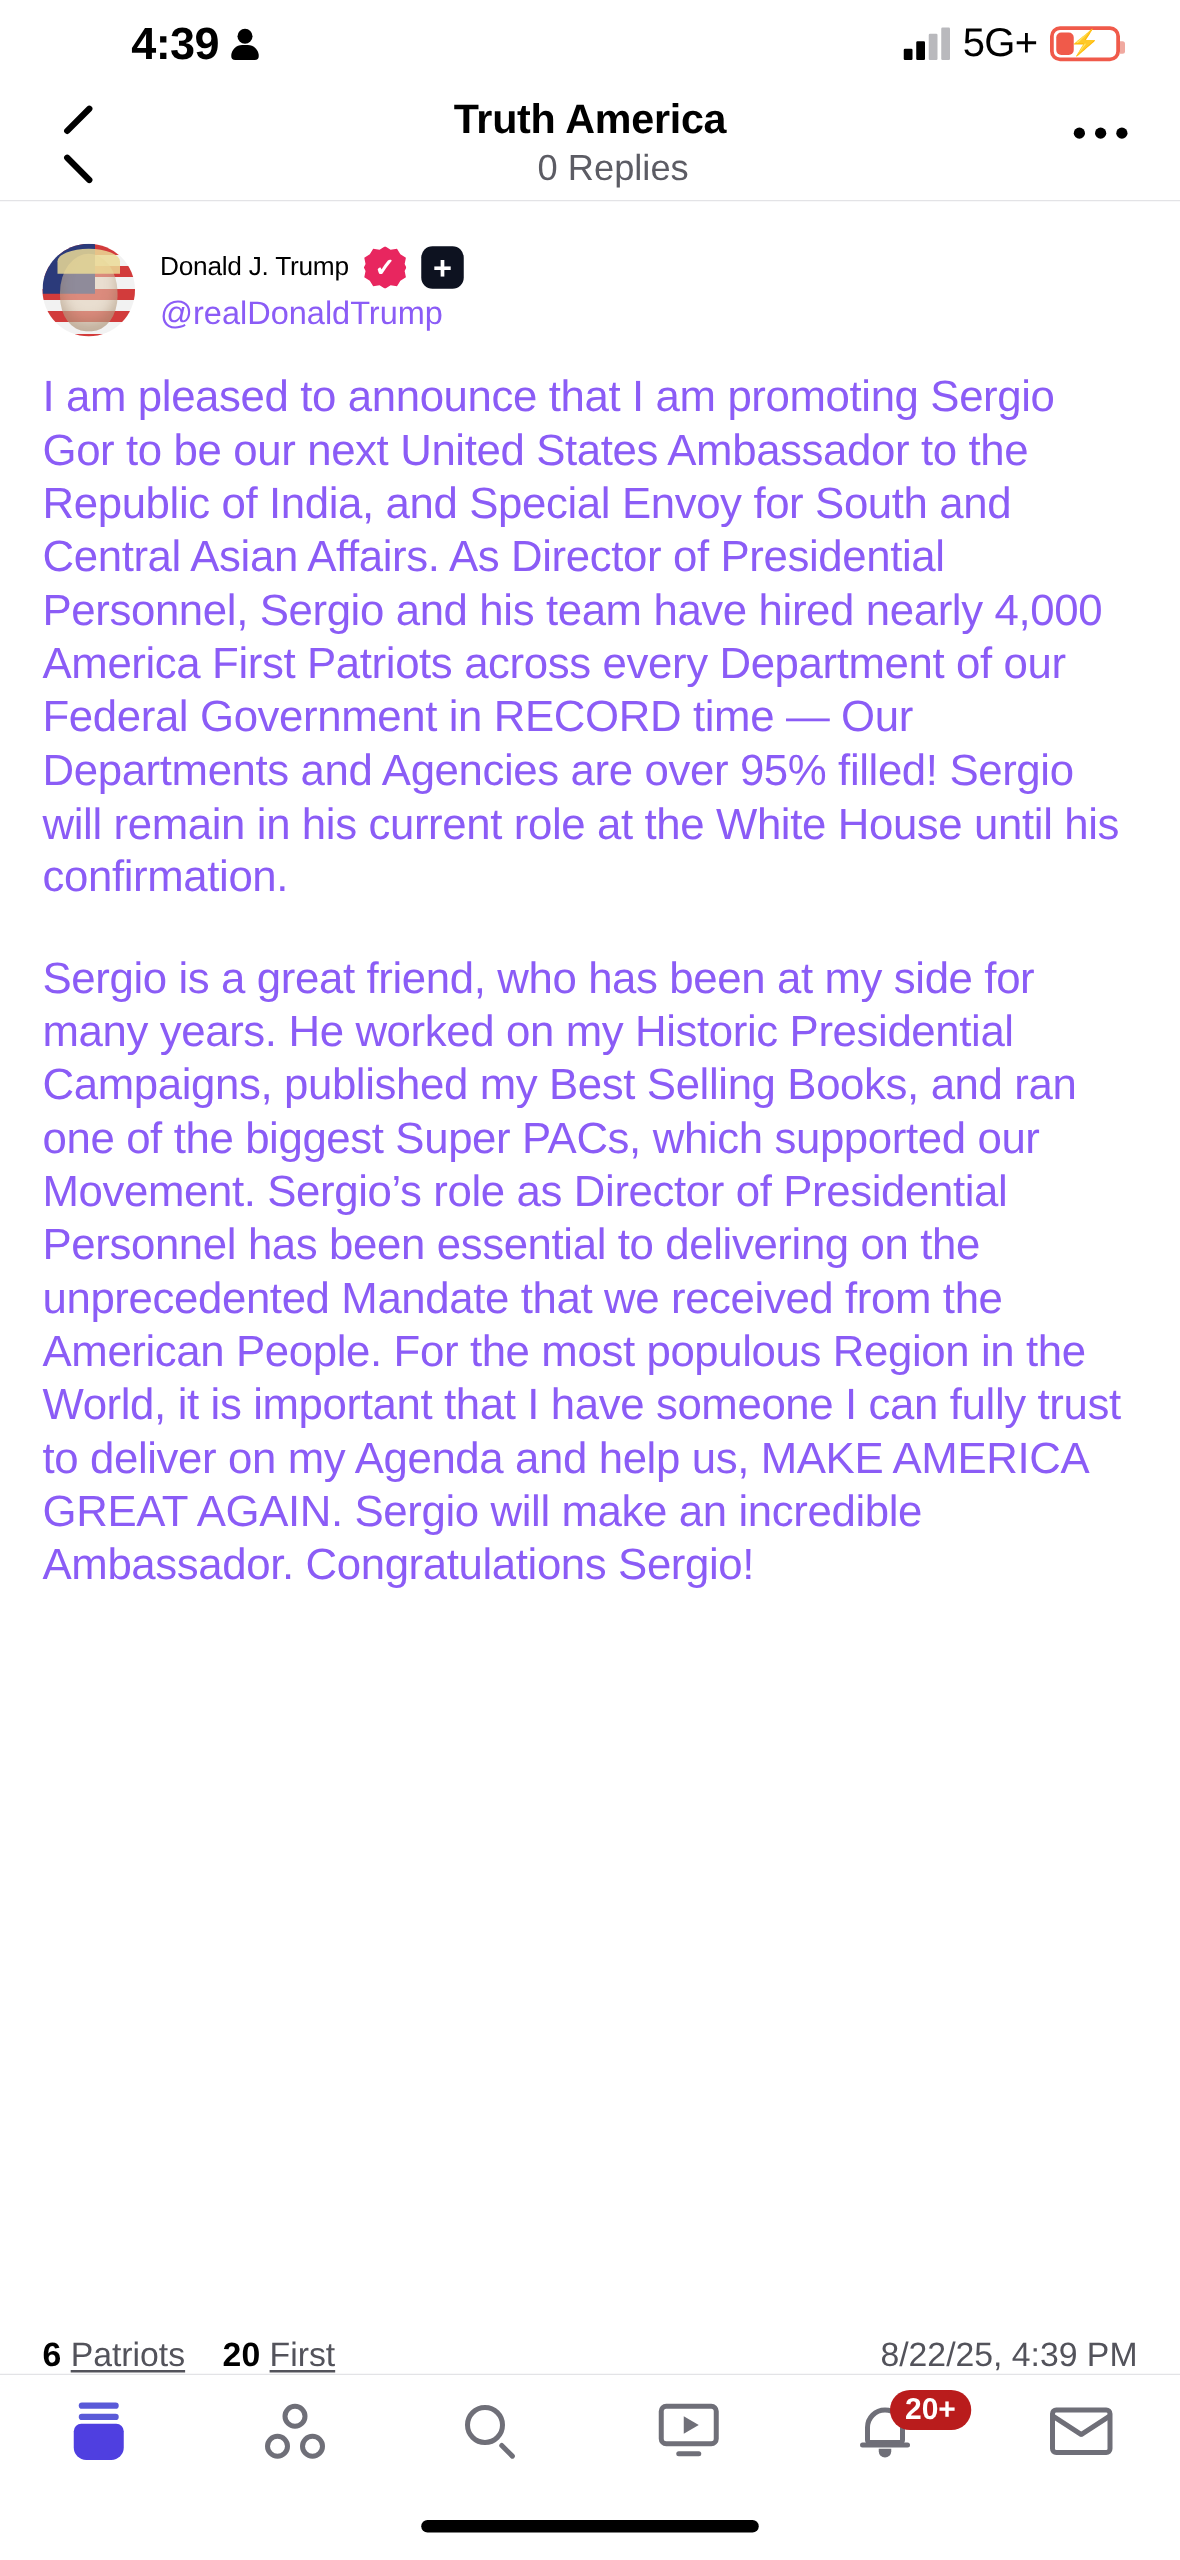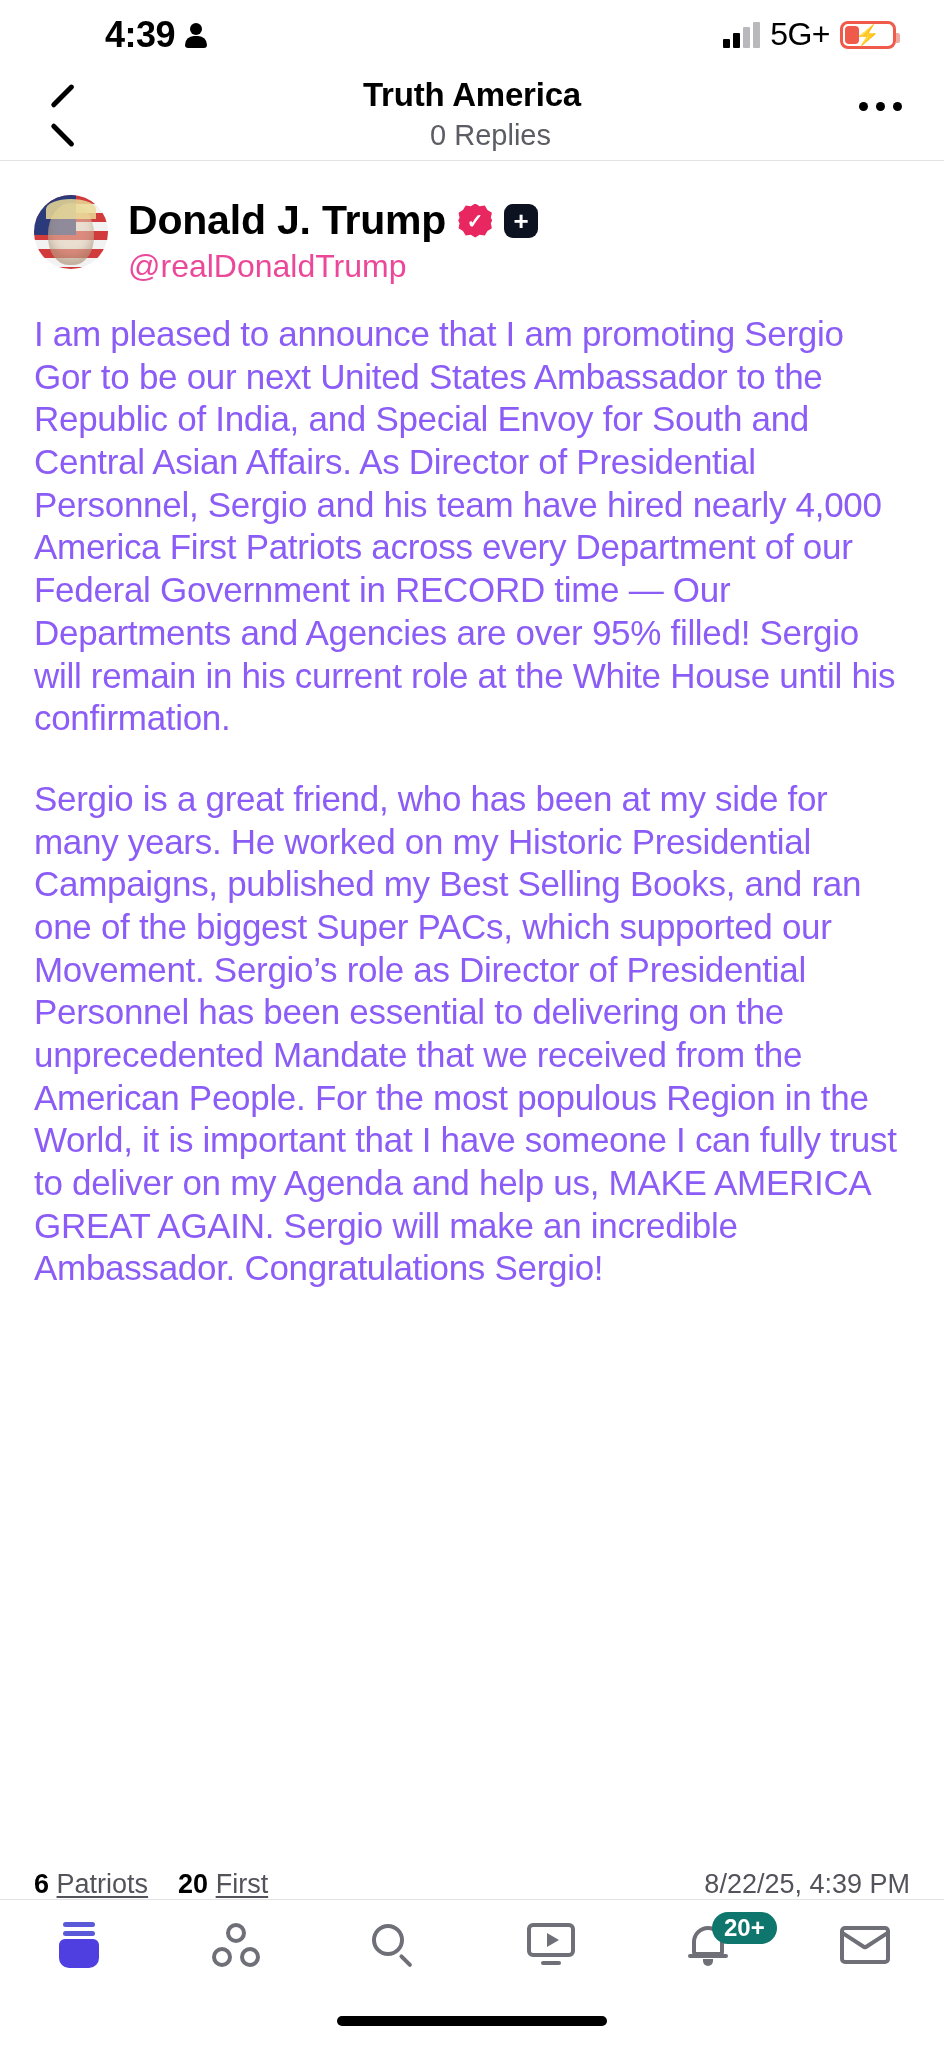--- a/index.html
+++ b/index.html
@@ -235,22 +235,22 @@
     border-radius: 50% 50% 0 0;
     background: rgba(235,218,150,0.85);
   }
   .name-line {
     display: flex;
     align-items: center;
     gap: 12px;
     margin-top: 2px;
   }
   .display-name {
-    font-size: 41px;
-    font-weight: 700;
+    font-size: 21px;
+    font-weight: 400;
     letter-spacing: -0.2px;
   }
   .verified {
     width: 34px; height: 34px;
     background: #e8265f;
     color: #fff;
     clip-path: polygon(50% 0%, 63% 8%, 78% 6%, 86% 19%, 99% 27%, 96% 42%, 100% 50%, 96% 58%, 99% 73%, 86% 81%, 78% 94%, 63% 92%, 50% 100%, 37% 92%, 22% 94%, 14% 81%, 1% 73%, 4% 58%, 0% 50%, 4% 42%, 1% 27%, 14% 19%, 22% 6%, 37% 8%);
     display: flex;
     align-items: center;
     justify-content: center;
@@ -263,22 +263,22 @@
     background: #0d1220;
     color: #fff;
     display: flex;
     align-items: center;
     justify-content: center;
     font-size: 26px;
     font-weight: 700;
     line-height: 1;
   }
   .handle {
-    font-size: 32px;
-    color: #ec4899;
+    font-size: 26px;
+    color: #8b5cf6;
     margin-top: 4px;
   }
   .post-body {
     margin-top: 28px;
     font-size: 35px;
     line-height: 1.22;
     letter-spacing: -0.3px;
     color: #8b5cf6;
   }
   .post-body p { margin: 0 0 38px 0; }
@@ -412,21 +412,21 @@
     position: absolute; left: 16px; top: 37px;
     width: 10px; height: 7px;
     border-radius: 0 0 6px 6px;
     background: #6f6f78;
   }
   .badge-count {
     position: absolute;
     left: 50%;
     margin-left: 4px;
     top: 12px;
-    background: #0f766e;
+    background: #b91c1c;
     color: #fff;
     font-size: 24px;
     font-weight: 700;
     padding: 4px 12px;
     border-radius: 20px;
     line-height: 1;
   }
   
   .ic-mail { width: 50px; height: 38px; position: relative; }
   .ic-mail .box {

